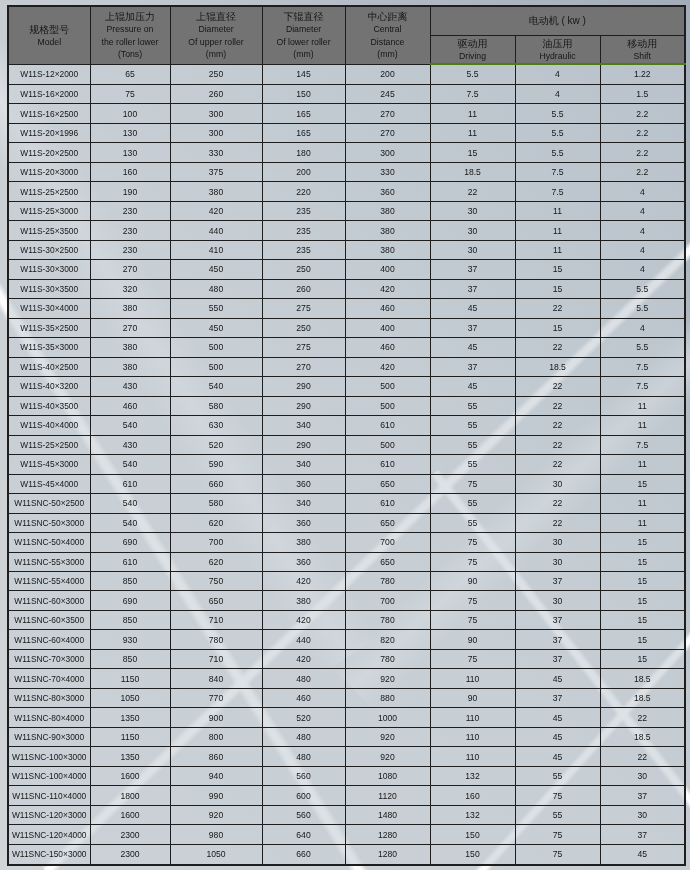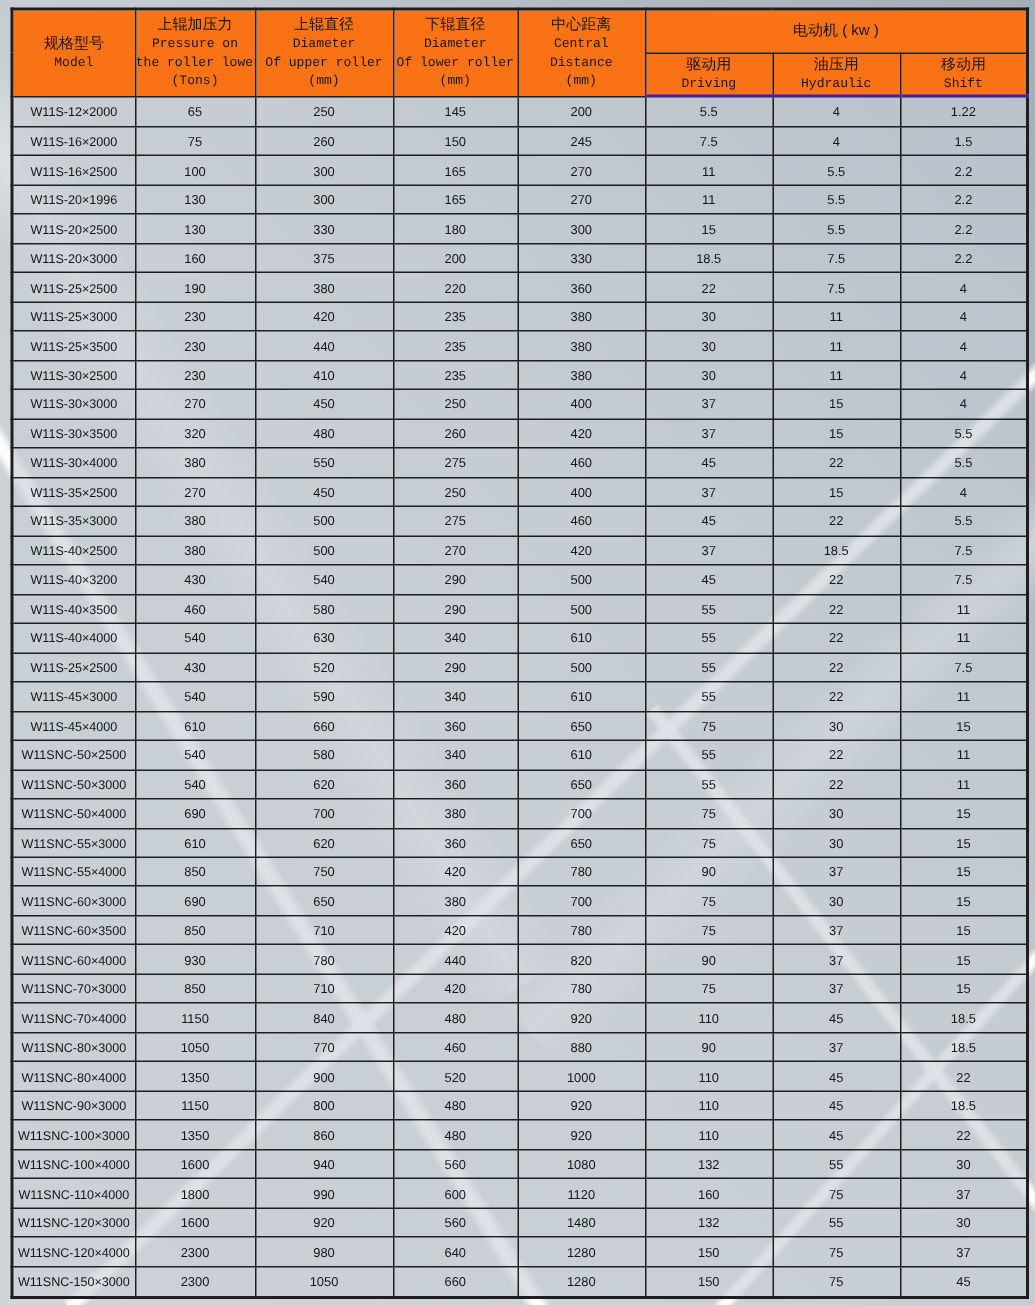--- a/index.html
+++ b/index.html
@@ -40,27 +40,27 @@
     border-collapse: collapse; table-layout: fixed;
     border: 2px solid #1e1e1e;
   }
   .spec th, .spec td {
     border: 1px solid #1e1e1e;
     text-align: center; vertical-align: middle;
     color: #161616;
     overflow: hidden; white-space: nowrap;
   }
   .spec thead th {
-    background: #f97316;
+    background: #737373;
     font-weight: normal;
   }
-  .spec thead tr.sub th { border-bottom: 2px solid #4c1d95; }
+  .spec thead tr.sub th { border-bottom: 2px solid #4d7c0f; }
   .spec tr.grp th { height: 29px; }
   .zh { font-size: 10px; line-height: 13px; }
-  .en { font-size: 8.7px; line-height: 12.5px; font-family: Liberation Mono, monospace; }
+  .en { font-size: 8.7px; line-height: 12.5px; }
   .hblock { padding: 1px 0; }
   .spec tbody td {
     background: rgba(198, 207, 214, 0.60);
     font-size: 8.6px;
   }
   .spec tbody td.model { font-size: 8.4px; }
 </style>
 </head>
 <body>
 

